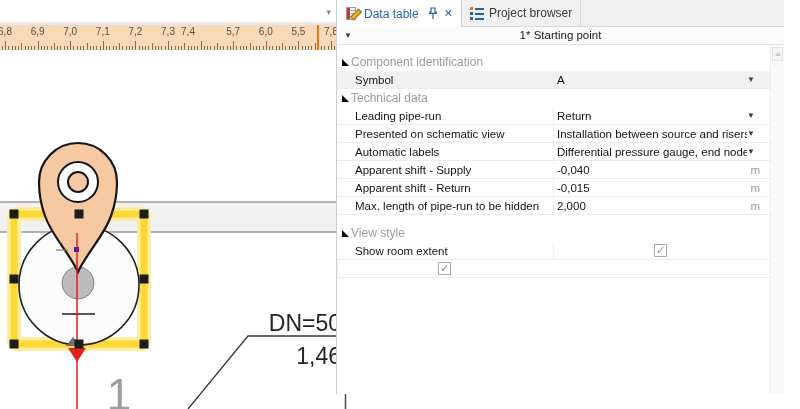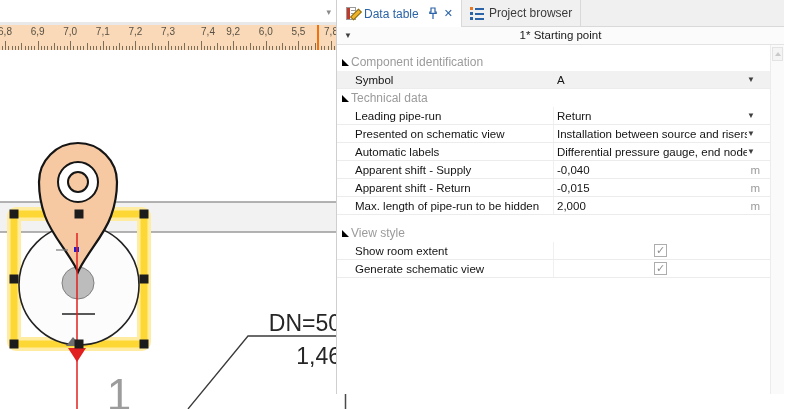--- a/index.html
+++ b/index.html
@@ -82,22 +82,22 @@
       <span class="tb-dd">▾</span>
     </div>
 
     <div id="ruler">
         <span class="rlab" style="left: 5px;">6,8</span>
         <span class="rlab" style="left: 37.6px;">6,9</span>
         <span class="rlab" style="left: 70.2px;">7,0</span>
         <span class="rlab" style="left: 102.8px;">7,1</span>
         <span class="rlab" style="left: 135.4px;">7,2</span>
         <span class="rlab" style="left: 168px;">7,3</span>
-        <span class="rlab" style="left: 208px; text-align: center;">7,4</span>
-        <span class="rlab" style="left: 233.2px;">9,2</span>
+        <span class="rlab" style="left: 188px; text-align: center;">7,4</span>
+        <span class="rlab" style="left: 233.2px;">5,7</span>
         <span class="rlab" style="left: 265.8px;">6,0</span>
         <span class="rlab" style="left: 298.4px;">5,5</span>
         <span class="rlab" style="left: 331px;">7,8</span>
         <span class="tick" style="height: 4px; left: 1.74px;"></span>
         <span class="tick" style="height: 9px; left: 5px;"></span>
         <span class="tick" style="height: 4px; left: 8.26px;"></span>
         <span class="tick" style="height: 4px; left: 11.52px;"></span>
         <span class="tick" style="height: 4px; left: 14.78px;"></span>
         <span class="tick" style="height: 4px; left: 18.04px;"></span>
         <span class="tick" style="height: 7px; left: 21.3px;"></span>
@@ -357,21 +357,20 @@
         </div>
         <div class="row">
           <span class="rlabel">Show room extent</span>
           <div class="rvalue">
             <span class="cbx">
               <span class="check">✓</span>
             </span>
           </div>
         </div>
         <div class="row">
-          <span class="rlabel">Generate schematic view</span>
           <div class="rvalue">
             <span class="cbx">
               <span class="check">✓</span>
             </span>
           </div>
         </div>
       </div>
 
     <div id="vscroll">
       <div class="sbtn">

